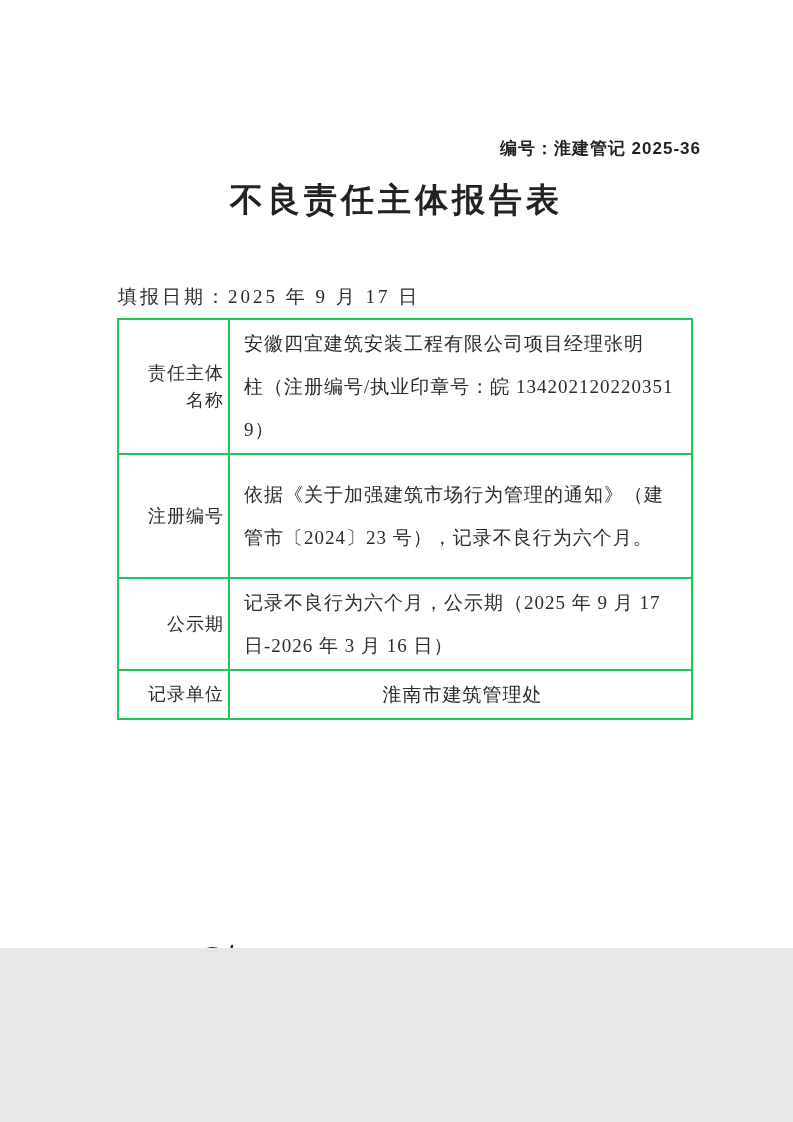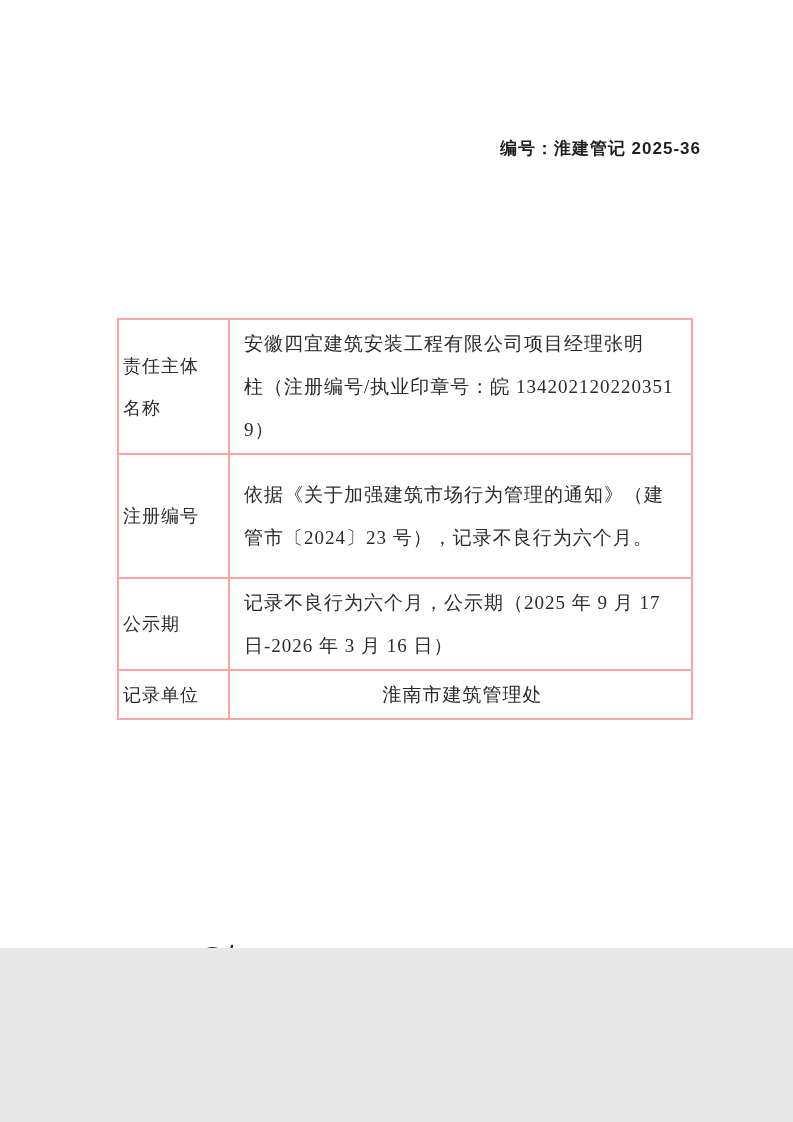--- a/index.html
+++ b/index.html
@@ -52,30 +52,30 @@
 
   table.report-table {
     position: absolute;
     top: 318px;
     left: 117px;
     width: 576px;
     border-collapse: collapse;
     table-layout: fixed;
   }
   table.report-table td {
-    border: 2px solid #fca5a5;
+    border: 2px solid #22c55e;
     vertical-align: middle;
     overflow: hidden;
   }
   td.cell-label {
     width: 101px;
-    text-align: left;
+    text-align: right;
     font-size: 18px;
     letter-spacing: 1px;
-    line-height: 42px;
+    line-height: 27px;
     white-space: pre-line;
     color: #2b2b2b;
     padding: 0 4px;
   }
   td.cell-content {
     font-size: 19px;
     line-height: 43px;
     letter-spacing: 1px;
     text-align: justify;
     white-space: pre-line;
@@ -129,22 +129,26 @@
 </style>
 </head>
 <body>
 
 <div class="page">
 
   <div class="doc-number">
     <span>编号：</span><span>淮建管记 2025-36</span>
   </div>
 
-
-
+  <div class="doc-title">不良责任主体报告表</div>
+
+
+  <div class="fill-line fill-date-line">
+    <span>填报日期：</span><span>2025 年 9 月 17 日</span>
+  </div>
 
   <table class="report-table">
     <tbody>
       <tr class="row-1">
         <td class="cell-label">责任主体
 名称</td>
         <td class="cell-content">安徽四宜建筑安装工程有限公司项目经理张明
 柱（注册编号/执业印章号：皖 134202120220351
 9）</td>
       </tr>

